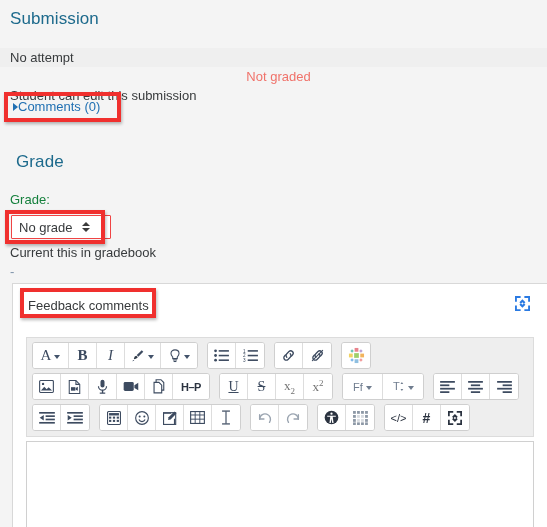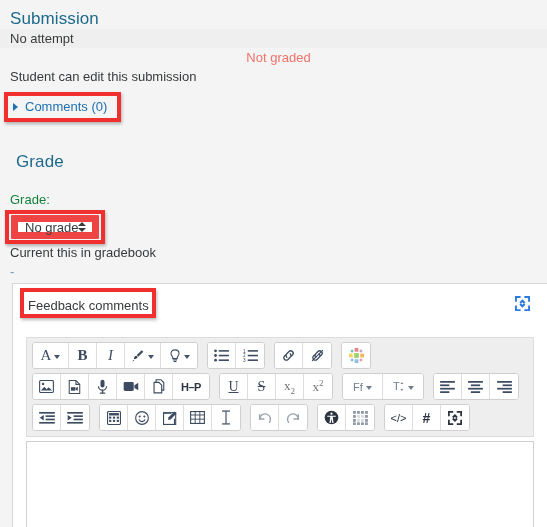--- a/index.html
+++ b/index.html
@@ -36,21 +36,21 @@
   }
   #submission-heading {
     position: absolute;
     left: 10px;
     top: 9px;
   }
 
   .status-rows {
     position: absolute;
     left: 0;
-    top: 29px;
+    top: 48px;
     width: 547px;
   }
   .status-row {
     height: 19px;
     line-height: 19px;
     padding-left: 10px;
     font-size: 13px;
     color: #373a3c;
     white-space: nowrap;
   }
@@ -62,21 +62,20 @@
     text-align: center;
   }
 
   
   .comments-wrap {
     position: absolute;
     left: 13px;
     top: 99px;
     display: flex;
     align-items: center;
-    gap: 7px;
     line-height: 16px;
   }
   .tri-right {
     width: 0;
     height: 0;
     border-left: 5px solid #1f6fb2;
     border-top: 4px solid transparent;
     border-bottom: 4px solid transparent;
     display: block;
   }
@@ -97,24 +96,24 @@
     position: absolute;
     left: 10px;
     top: 192px;
     font-size: 13px;
     color: #15803d;
   }
   .grade-select {
     position: absolute;
     left: 11px;
     top: 215px;
-    width: 88px;
+    width: 100px;
     height: 24px;
     background: #ffffff;
-    border: 7px solid #ef4444;
+    border: 1px solid #ef4444;
     border-radius: 1px;
     font-family: "Liberation Sans", sans-serif;
     font-size: 13px;
     color: #373a3c;
     display: flex;
     align-items: center;
     padding: 0 18px 0 7px;
     box-sizing: border-box;
     cursor: pointer;
   }

